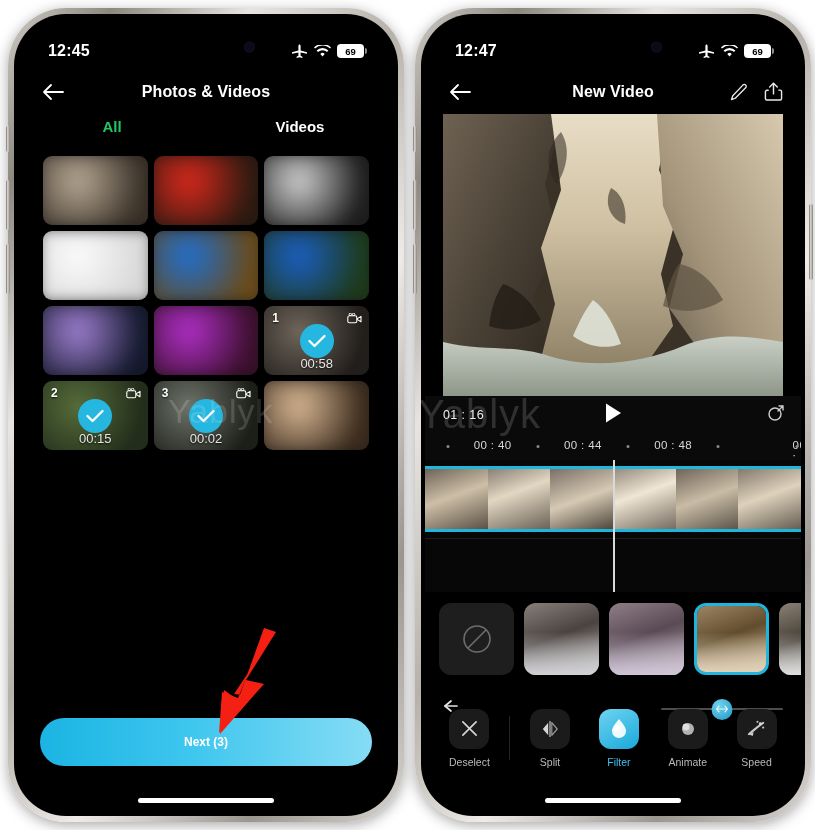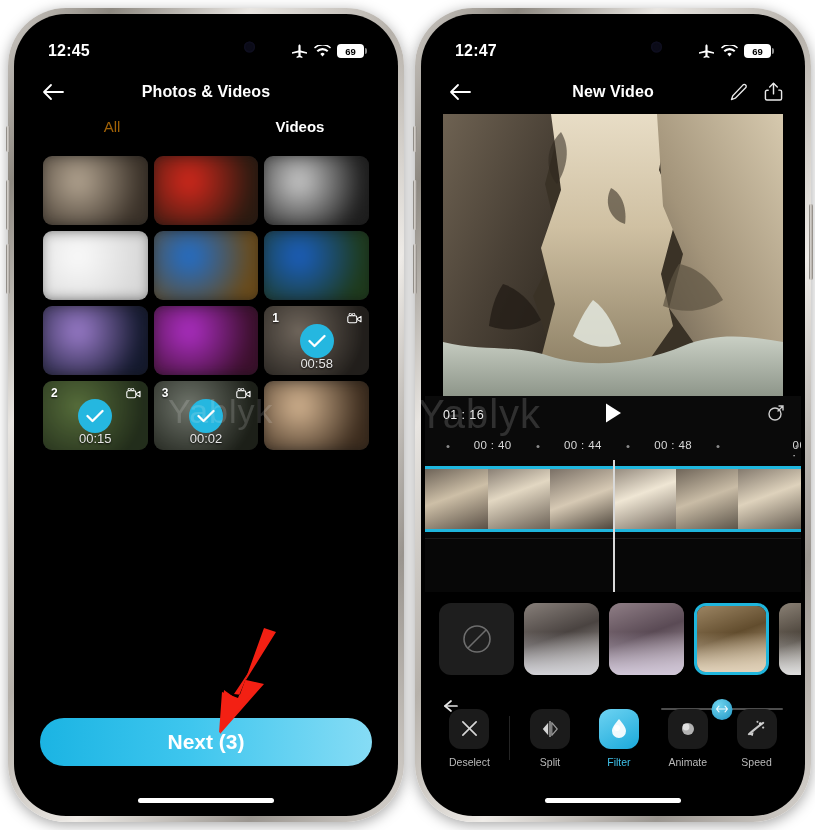--- a/index.html
+++ b/index.html
@@ -91,21 +91,21 @@
     font-size: 16px; font-weight: bold; letter-spacing: .1px;
   }
   .nav-actions { position: absolute; right: 18px; display: flex; gap: 16px; align-items:center; }
 
   
   .tabs {
     position: absolute; top: 100px; left: 0; right: 0; height: 32px;
     display: flex; z-index: 25;
   }
   .tab { flex: 1; text-align: center; font-size: 15px; font-weight: bold; }
-  .tab.inactive { color: #a16207; font-weight: normal; }
+  .tab.inactive { color: #22c55e; font-weight: bold; }
   .tab.active { color: #fff; }
 
   .grid {
     position: absolute; top: 138px; left: 25px; right: 25px;
     display: grid; grid-template-columns: repeat(3, 1fr);
     gap: 6px 6px;
   }
   .cell {
     position: relative; width: 100%; padding-top: 66%;
     border-radius: 9px; overflow: hidden; background: #121212;
@@ -131,21 +131,21 @@
     position: absolute; bottom: 4px; left: 0; right: 0; text-align: center;
     color: #e6e6e6; font-size: 13px; z-index: 3;
     text-shadow: 0 1px 2px rgba(0,0,0,.9);
   }
 
   .next-btn {
     position: absolute; left: 22px; right: 22px; bottom: 46px; height: 48px;
     border-radius: 24px;
     background: linear-gradient(90deg,#1bb4e3 0%,#3ec6ee 45%,#86dcf5 100%);
     display: flex; align-items: center; justify-content: center;
-    color: #fff; font-size: 21px; font-weight: bold;
+    color: #fff; font-size: 12px; font-weight: bold;
     border: none; cursor: pointer;
   }
 
   .arrow { position: absolute; z-index: 60; pointer-events: none; }
 
   
   .preview {
     position: absolute; top: 96px; left: 0; right: 0; height: 282px;
     background: #000; overflow: hidden;
   }

